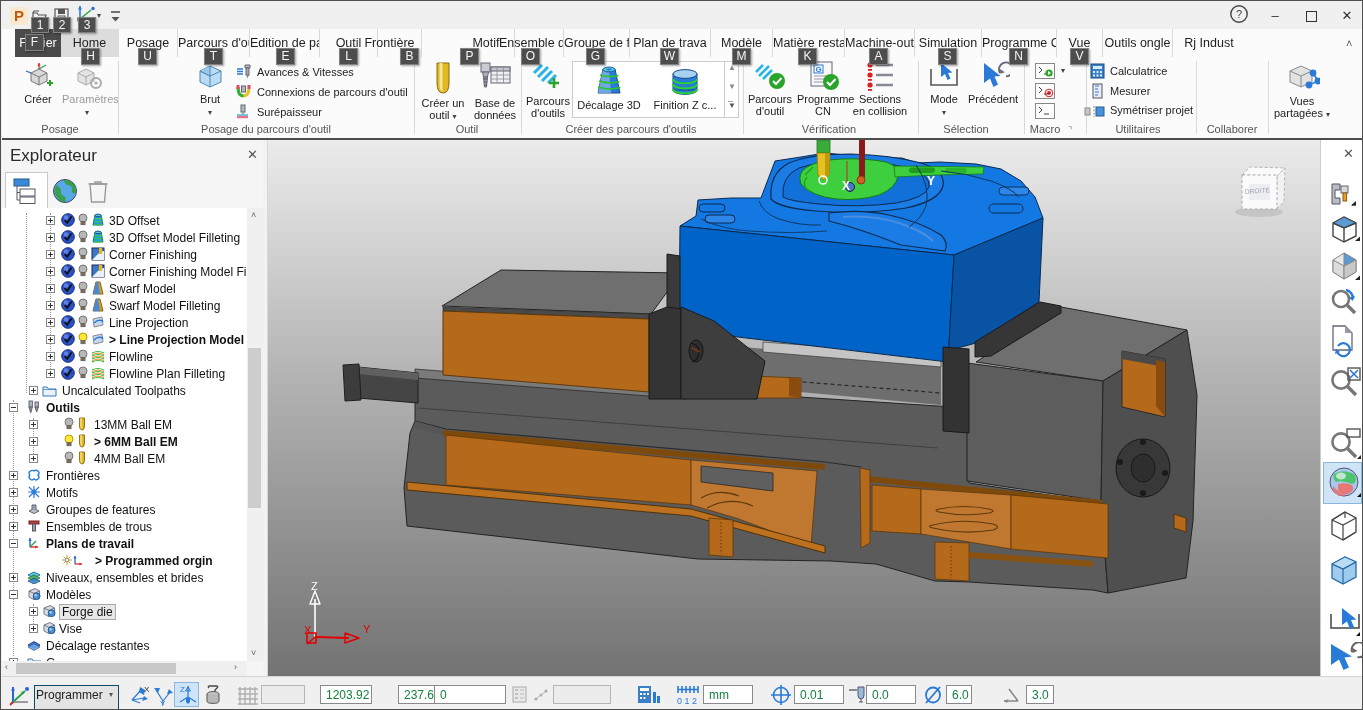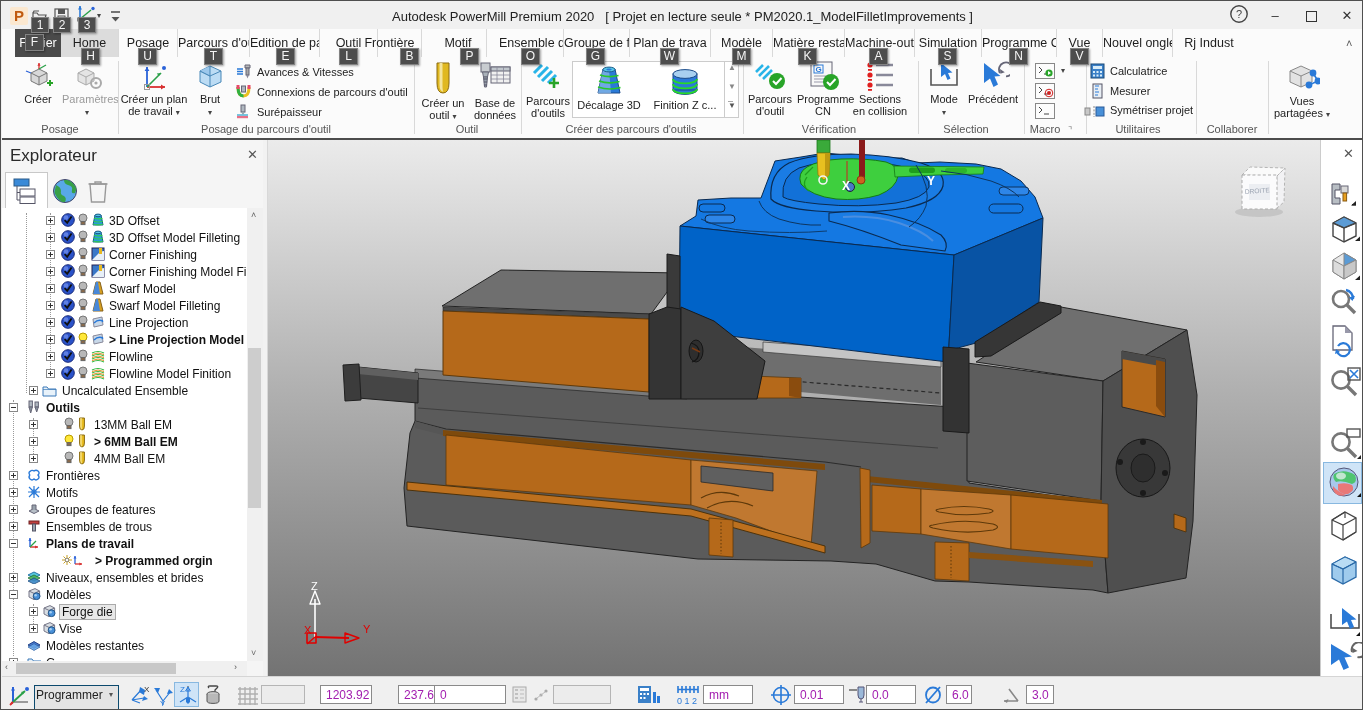--- a/index.html
+++ b/index.html
@@ -31,21 +31,21 @@
 #vscroll{position:absolute;right:0px;top:68px;width:16px;height:453px;background:#f0f0f0}
 #hscroll{position:absolute;left:0;top:521px;width:245px;height:15px;background:#f0f0f0}
 
 #viewport{position:absolute;left:267px;top:139px;width:1052px;height:536px}
 #splitter{position:absolute;left:262px;top:139px;width:5px;height:536px;background:#f2f2f2;border-right:1px solid #d8d8d8}
 
 #rtb{position:absolute;left:1319px;top:139px;width:43px;height:536px;background:#fff;border-left:1px solid #ccc}
 #rtb svg{position:absolute;left:7px}
 
 #status{position:absolute;left:1px;top:675px;width:1361px;height:34px;background:#f0f0f0;border-top:1px solid #d5d5d5}
-.sfield{position:absolute;top:8px;height:19px;background:#fff;border:1px solid #8a8a8a;font-size:12px;color:#a21caf;padding:2px 0 0 5px}
+.sfield{position:absolute;top:8px;height:19px;background:#fff;border:1px solid #8a8a8a;font-size:12px;color:#15803d;padding:2px 0 0 5px}
 .gfield{position:absolute;top:8px;height:19px;background:#ececec;border:1px solid #b5b5b5}
 </style></head><body>
 <div id="win">
 
 <svg width="0" height="0" style="position:absolute">
 <defs>
 <symbol id="s-plus" viewBox="0 0 9 9">
           <rect x="0.5" y="0.5" width="8" height="8" fill="#fff" stroke="#888"></rect>
           <line x1="2" y1="4.5" x2="7" y2="4.5" stroke="#333" stroke-width="1"></line>
           <line x1="4.5" y1="2" x2="4.5" y2="7" stroke="#333" stroke-width="1"></line>
@@ -173,51 +173,50 @@
         <rect x="1.5" y="13" width="4" height="3" fill="none" stroke="#888"></rect>
       </svg>
   <span class="abs dd" style="left:95px;top:9px">▾</span>
   <svg class="abs" style="left:108px;top:8px" width="12" height="14">
         <path d="M1 2 h9" stroke="#555" stroke-width="1.6"></path>
         <path d="M1.5 7 l4 4.5 4 -4.5 Z" fill="#555"></path>
       </svg>
   <div class="keytip" style="left:29px;top:15px;width:18px;height:16px">1</div>
   <div class="keytip" style="left:51px;top:15px;width:18px;height:16px">2</div>
   <div class="keytip" style="left:76px;top:15px;width:18px;height:16px">3</div>
-  <div id="titletext">Autodesk PowerMill Premium 2020&nbsp;&nbsp;&nbsp;[ Projet en lecture seule * PM2020.1_ModelFilletImprovements ]</div>
   <div class="winbtn" style="left:1222px;top:2px"><svg width="20" height="20">
           <circle cx="10" cy="10" r="8.2" fill="none" stroke="#444" stroke-width="1.4"></circle>
           <text x="10" y="14" text-anchor="middle" font-size="11" fill="#444">?</text>
         </svg></div>
   <div class="winbtn" style="left:1258px">–</div>
   <div class="winbtn" style="left:1294px"><svg width="11" height="11" style="margin-top:5px">
           <rect x="0.5" y="0.5" width="10" height="10" fill="none" stroke="#333"></rect>
         </svg></div>
   <div class="winbtn" style="left:1330px">✕</div>
 </div>
 
 <div id="tabrow">
   <div class="tab" style="left:13px;width:46px;background:#4a4a4a;color:#fff;border-right:none">Fichier</div>
   <div class="tab" style="left:59px;width:58px;background:#dcdcdc">Home</div>
   <div class="tab" style="left:117px;width:59px">Posage</div>
   <div class="tab" style="left:176px;width:72px">Parcours d'ou</div>
   <div class="tab" style="left:248px;width:70px">Edition de pa</div>
   <div class="tab" style="left:318px;width:58px">Outil</div>
   <div class="tab" style="left:356px;width:64px">Frontière</div>
-  <div class="tab" style="left:428px;width:57px">Motif</div>
+  <div class="tab" style="left:456px;width:57px">Motif</div>
   <div class="tab" style="left:497px;width:65px">Ensemble de</div>
   <div class="tab" style="left:562px;width:66px">Groupe de fe</div>
   <div class="tab" style="left:628px;width:81px">Plan de trava</div>
   <div class="tab" style="left:709px;width:62px">Modèle</div>
   <div class="tab" style="left:771px;width:72px">Matière resta</div>
   <div class="tab" style="left:843px;width:70px">Machine-out</div>
   <div class="tab" style="left:913px;width:67px">Simulation</div>
   <div class="tab" style="left:980px;width:75px">Programme C</div>
   <div class="tab" style="left:1055px;width:46px">Vue</div>
-  <div class="tab" style="left:1101px;width:70px">Nouvel ongle</div>
+  <div class="tab" style="left:1101px;width:70px">Outils ongle</div>
   <div class="tab" style="left:1171px;width:72px;border-right:none">Rj Indust</div>
   <span class="abs" style="left:1344px;top:8px;color:#555;font-size:11px">˄</span>
 </div>
 
 <div class="keytip" style="left:24px;top:33px;width:19px;height:17px;z-index:50">F</div>
 <div class="keytip" style="left:80px;top:47px;width:19px;height:17px">H</div>
 <div class="keytip" style="left:137px;top:47px;width:19px;height:17px">U</div>
 <div class="keytip" style="left:203px;top:47px;width:19px;height:17px">T</div>
 <div class="keytip" style="left:275px;top:47px;width:19px;height:17px">E</div>
 <div class="keytip" style="left:338px;top:47px;width:19px;height:17px">L</div>
@@ -245,30 +244,20 @@
           <path d="M24 22 L30 22 M27 19 L27 25" stroke="#28a428" stroke-width="2"></path>
         </svg>Créer</div>
   <div class="rbtn" style="left:60px;width:50px;color:#9a9a9a"><svg width="30" height="30">
           <path d="M6 12 L14 8 L22 12 L22 20 L14 24 L6 20 Z" fill="#e4e4e4" stroke="#aaa"></path>
           <path d="M6 12 L14 16 L22 12 M14 16 L14 24" stroke="#aaa" fill="none"></path>
           <circle cx="24" cy="22" r="5" fill="none" stroke="#aaa" stroke-width="2"></circle>
           <circle cx="24" cy="22" r="1.6" fill="#aaa"></circle>
         </svg>Paramètres<br><span class="dd">▾</span></div>
   <div class="gsep" style="left:116px"></div>
 
-  <div class="rbtn" style="left:116px;width:72px"><svg width="30" height="30">
-          <path d="M8 26 L8 6" stroke="#2a62d8" stroke-width="1.8"></path>
-          <path d="M8 6 l-2.4 4 h4.8 Z" fill="#2a62d8"></path>
-          <path d="M8 26 L26 26" stroke="#d83030" stroke-width="1.8"></path>
-          <path d="M26 26 l-4-2.4 v4.8 Z" fill="#d83030"></path>
-          <path d="M8 26 L22 12" stroke="#2aa048" stroke-width="1.6"></path>
-          <path d="M22 12 l-4.2.6 2 2.4 Z" fill="#2aa048"></path>
-          <circle cx="25" cy="7" r="2" fill="#2a62d8"></circle>
-          <rect x="5.5" y="23.5" width="5" height="5" fill="none" stroke="#999"></rect>
-        </svg>Créer un plan<br>de travail <span class="dd">▾</span></div>
   <div class="rbtn" style="left:188px;width:40px"><svg width="30" height="30">
           <path d="M5 10 L15 5 L26 10 L26 21 L15 26 L5 21 Z" fill="#bcdcf4" stroke="#4888b8"></path>
           <path d="M5 10 L15 15 L26 10 M15 15 L15 26" stroke="#4888b8" fill="none"></path>
           <path d="M15 5 L15 15 L5 10" fill="#9cc8ec" stroke="#4888b8"></path>
         </svg>Brut<br><span class="dd">▾</span></div>
   <div class="smallrow" style="left:233px;top:6px"><svg width="17" height="17">
           <path d="M10 2 h5 v3 h-5 Z" fill="#b8b8b8" stroke="#667"></path>
           <rect x="11" y="5" width="3" height="7" fill="#a8a8a8" stroke="#667"></rect>
           <path d="M11 12 h3 l-1.5 3.5 Z" fill="#889"></path>
           <path d="M2 6 h6 M2 8.5 h6 M2 11 h6" stroke="#2a7ad8" stroke-width="1.4"></path>
@@ -609,30 +598,30 @@
           </svg>
           <svg class="abs" style="left:59px;top:1px" width="14" height="14">
             <use href="#s-check"></use>
           </svg>
           <svg class="abs" style="left:76px;top:1px" width="10" height="14">
             <use href="#s-bulb"></use>
           </svg>
           <svg class="abs" style="left:89px;top:1px" width="14" height="14">
             <use href="#s-flow"></use>
           </svg>
-          <span class="abs" style="left:107px;top:2px">Flowline Model Finition</span>
+          <span class="abs" style="left:107px;top:2px">Flowline Plan Filleting</span>
         </div>
   <div class="trow" style="top:174px">
           <svg class="abs" style="left:27px;top:4px" width="9" height="9">
             <use href="#s-plus"></use>
           </svg>
           <svg class="abs" style="left:40px;top:2px" width="15" height="13">
             <use href="#s-folder"></use>
           </svg>
-          <span class="abs" style="left:60px;top:2px">Uncalculated Ensemble</span>
+          <span class="abs" style="left:60px;top:2px">Uncalculated Toolpaths</span>
         </div>
   <div class="trow b" style="top:191px">
           <svg class="abs" style="left:7px;top:4px" width="9" height="9">
             <use href="#s-minus"></use>
           </svg>
           <svg class="abs" style="left:25px;top:1px" width="14" height="14">
             <use href="#s-tools"></use>
           </svg>
           <span class="abs" style="left:44px;top:2px">Outils</span>
         </div>
@@ -756,21 +745,21 @@
           </svg>
           <svg class="abs" style="left:40px;top:1px" width="14" height="14">
             <use href="#s-models"></use>
           </svg>
           <span class="abs" style="left:57px;top:2px">Vise</span>
         </div>
   <div class="trow" style="top:429px">
           <svg class="abs" style="left:25px;top:1px" width="14" height="14">
             <use href="#s-stock"></use>
           </svg>
-          <span class="abs" style="left:44px;top:2px">Modèles restantes</span>
+          <span class="abs" style="left:44px;top:2px">Décalage restantes</span>
         </div>
   <div class="trow" style="top:446px">
           <svg class="abs" style="left:7px;top:4px" width="9" height="9">
             <use href="#s-plus"></use>
           </svg>
           <svg class="abs" style="left:25px;top:2px" width="15" height="13">
             <use href="#s-folder"></use>
           </svg>
           <span class="abs" style="left:44px;top:2px">G</span>
         </div>

